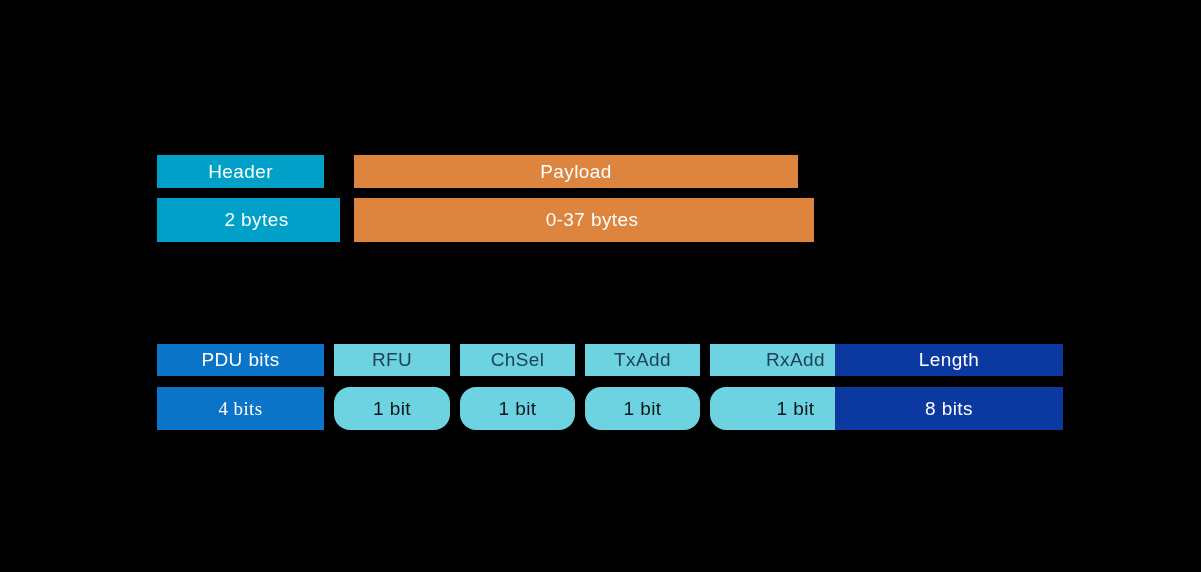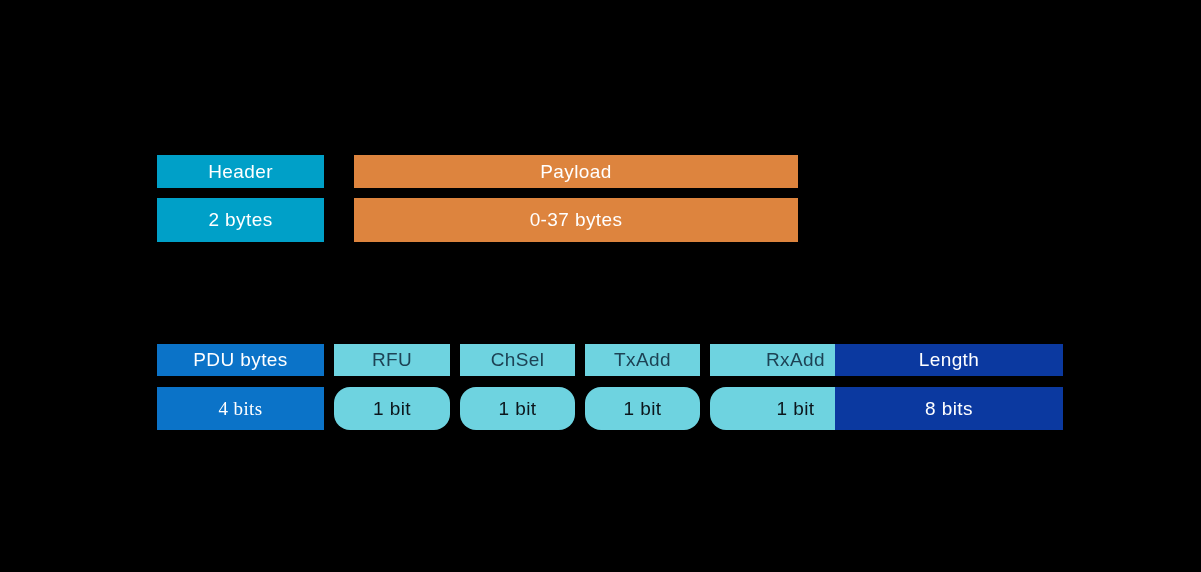--- a/index.html
+++ b/index.html
@@ -20,21 +20,21 @@
     display: flex;
     align-items: center;
     justify-content: center;
     font-size: 19px;
     letter-spacing: 0.4px;
     color: #ffffff;
     white-space: nowrap;
   }
   
   .r1 { top: 155px; height: 33px; }
-  .r2 { top: 198px; height: 44px; }
+  .r2 { top: 198px; height: 44px; padding-left: 16px; }
   
   .r3 { top: 344px; height: 32px; }
   .r4 { top: 387px; height: 43px; }
   
   .colA { left: 157px; width: 167px; }   
   .colP { left: 354px; width: 444px; }   
   .colB { left: 334px; width: 116px; }   
   .colC { left: 460px; width: 115px; }   
   .colD { left: 585px; width: 115px; text-align: center; }   
   .colE { left: 710px; width: 115px; padding-left: 28px; }   
@@ -50,21 +50,21 @@
 <div class="stage">
 
   <div class="cell r1 colA text-light" style="background: rgb(0, 160, 200);">Header</div>
 
   <div class="cell r1 colP text-light" style="background: rgb(221, 132, 62);">Payload</div>
 
   <div class="cell r2 colA text-light" style="background: rgb(0, 160, 200);">2 bytes</div>
 
   <div class="cell r2 colP text-light" style="background: rgb(221, 132, 62);">0-37 bytes</div>
 
-  <div class="cell r3 colA text-light" style="background: rgb(11, 115, 200);">PDU bytes</div>
+  <div class="cell r3 colA text-light" style="background: rgb(11, 115, 200);">PDU bits</div>
 
   <div class="cell r3 colB text-dark" style="background: rgb(110, 211, 224);">RFU</div>
 
   <div class="cell r3 colC text-dark" style="background: rgb(110, 211, 224);">ChSel</div>
 
   <div class="cell r3 colD text-dark" style="background: rgb(110, 211, 224);">TxAdd</div>
 
   <div class="cell r3 colE text-dark" style="background: rgb(110, 211, 224);">RxAdd</div>
 
   <div class="cell r3 colF text-light" style="background: rgb(11, 57, 160);">Length</div>

